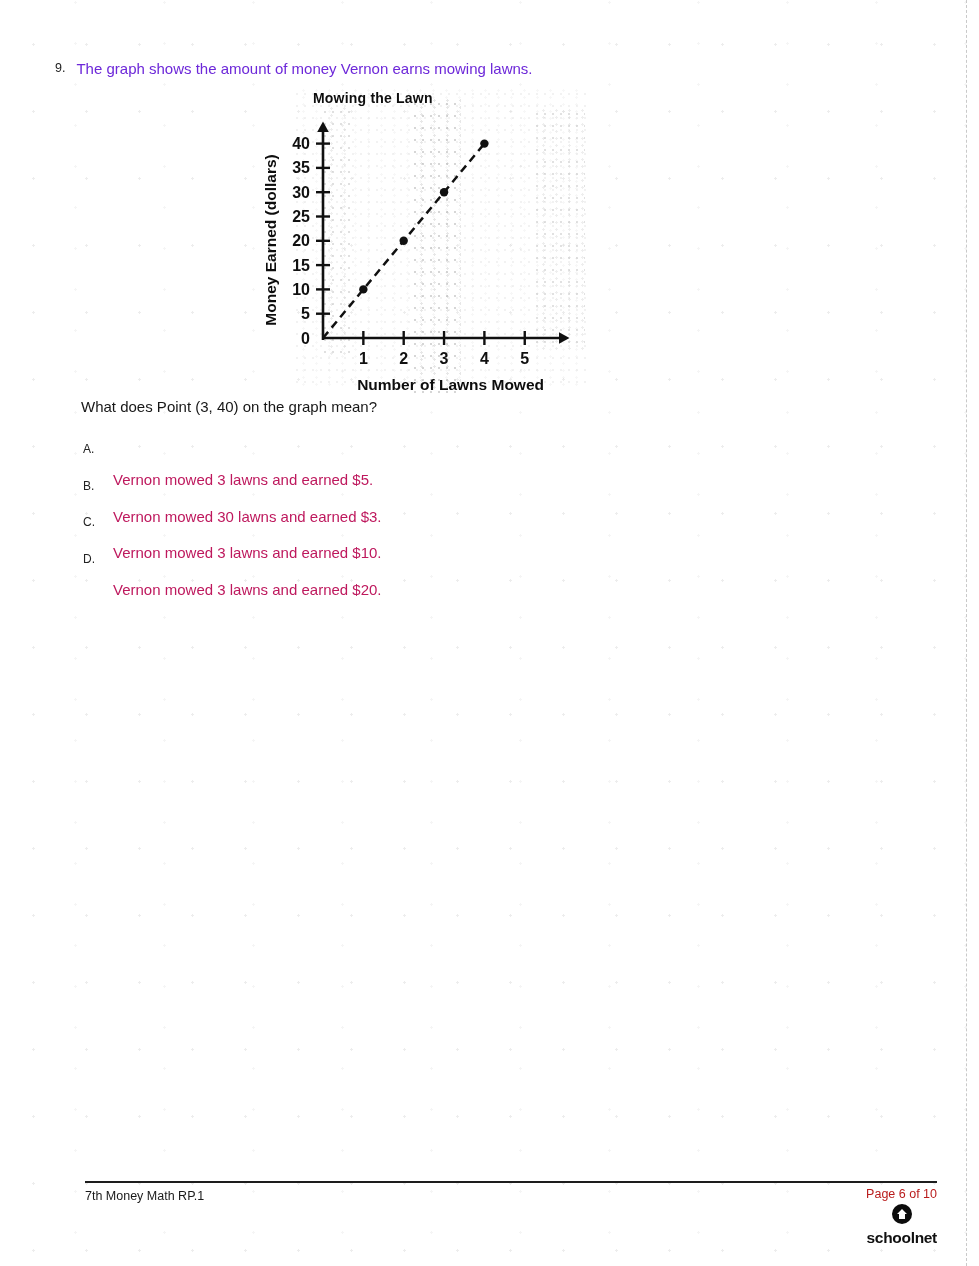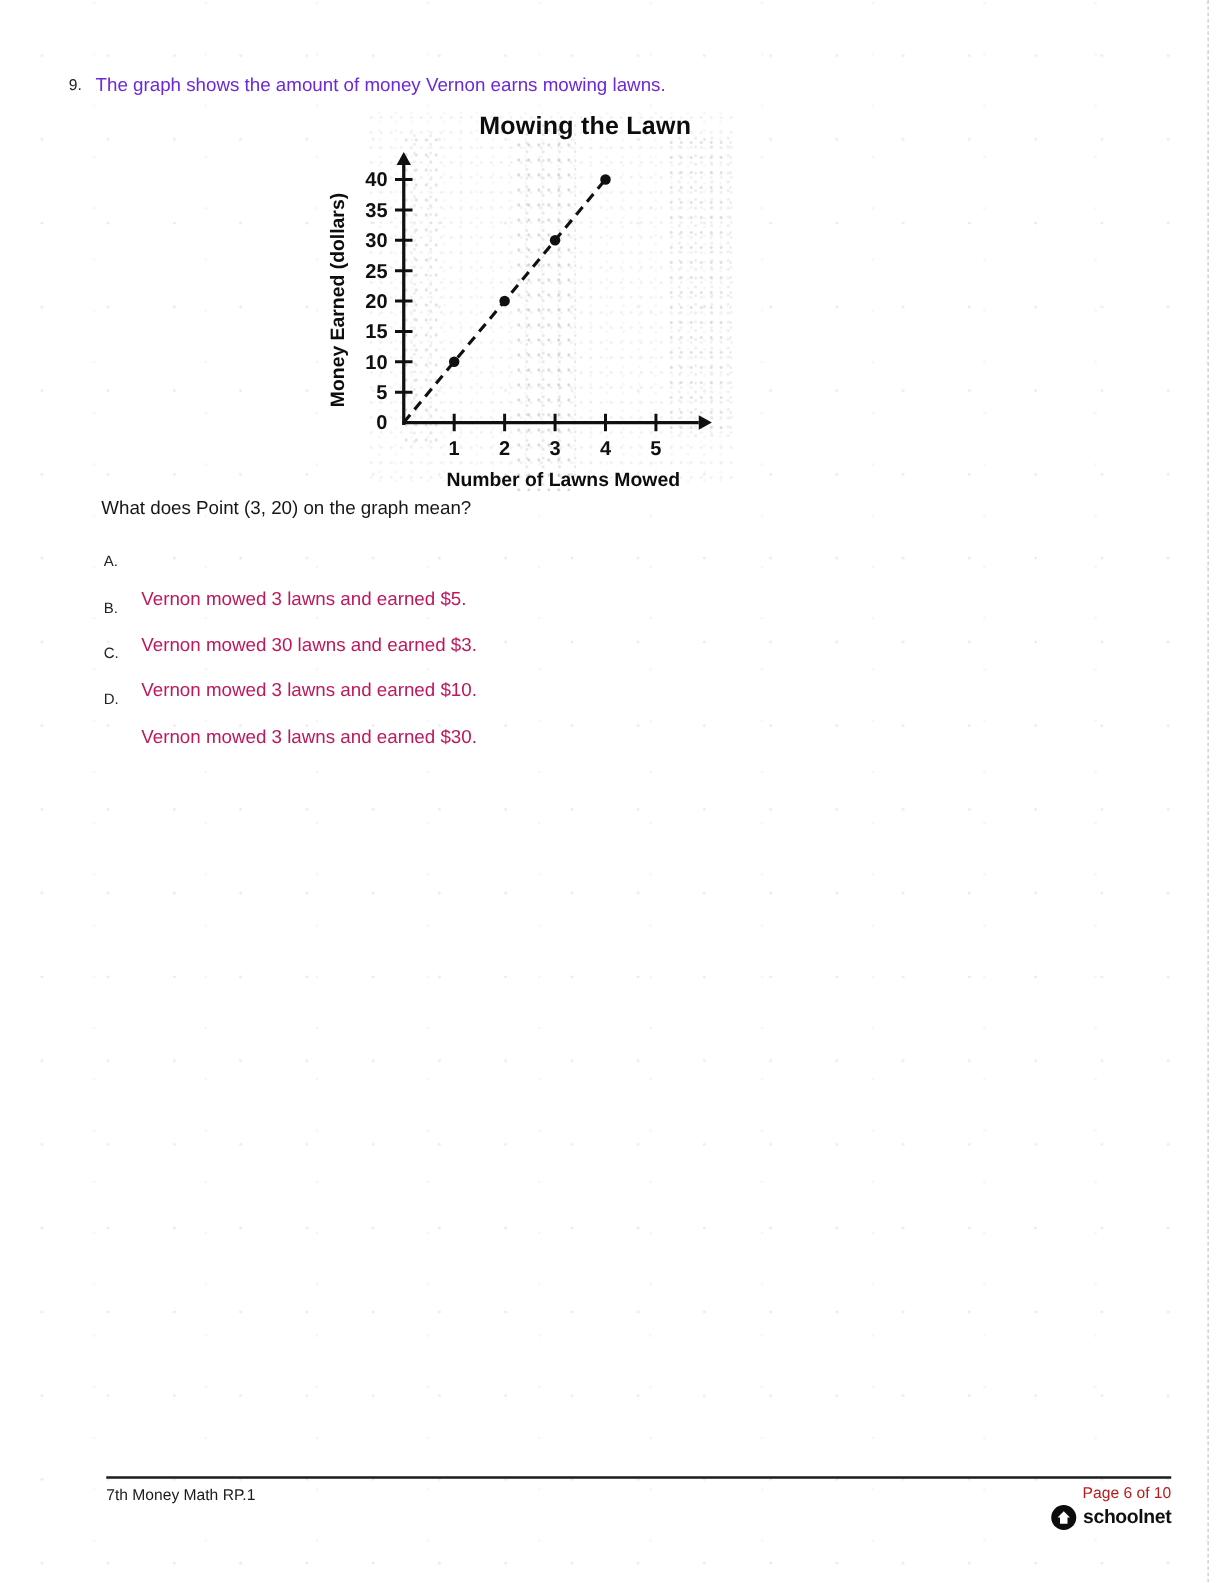--- a/index.html
+++ b/index.html
@@ -36,22 +36,22 @@
       radial-gradient(circle, rgba(120,120,120,.55) 1px, transparent 1.4px),
       radial-gradient(circle, rgba(160,160,160,.45) 1px, transparent 1.3px);
     background-size:8px 12px, 13px 7px;
     background-position:0 0, 4px 6px;
   }
   .noise-all{left:40px;top:0;width:294px;height:300px;opacity:.18;}
   .noise-b1{left:68px;top:18px;width:34px;height:250px;opacity:.42;}
   .noise-b2{left:158px;top:10px;width:50px;height:295px;opacity:.55;}
   .noise-b3{left:280px;top:20px;width:52px;height:245px;opacity:.40;}
   .chart-title{
-    position:absolute;left:60px;top:2px;width:240px;text-align:right;
-    font-size:20px;font-weight:bold;color:#0d0d0d;letter-spacing:.2px;
+    position:absolute;left:60px;top:2px;width:240px;text-align:left;
+    font-size:14px;font-weight:bold;color:#0d0d0d;letter-spacing:.2px;
   }
   .y-label{
     position:absolute;left:-81px;top:142px;width:200px;height:20px;
     transform:rotate(-90deg);text-align:center;
     font-size:15.5px;font-weight:bold;color:#0d0d0d;white-space:nowrap;
   }
   .x-label{
     position:absolute;left:91px;top:288px;width:200px;text-align:right;
     font-size:15.5px;font-weight:bold;color:#0d0d0d;white-space:nowrap;
   }
@@ -60,21 +60,21 @@
   .prompt{position:absolute;left:81px;top:398px;font-size:15px;color:#171717;}
 
   .options{position:absolute;left:83px;top:440px;}
   .opt{display:flex;align-items:flex-start;margin-bottom:15.5px;height:21px;}
   .opt-letter{font-size:12px;width:30px;padding-top:2px;color:#222;}
   .opt-text{font-size:15px;color:#be185d;margin-top:31px;}
 
   .footer-rule{position:absolute;left:85px;top:1181px;width:852px;height:2px;background:#1d1d1d;}
   .footer-left{position:absolute;left:85px;top:1189px;font-size:12.5px;color:#1a1a1a;}
   .footer-page{position:absolute;right:42px;top:1187px;font-size:12.5px;color:#b91c1c;text-align:right;}
-  .brand{position:absolute;right:42px;top:1204px;display:flex;align-items:center;gap:5px;}
+  .brand{position:absolute;right:42px;top:1204px;display:flex;align-items:center;gap:5px;flex-direction:column;}
   .brand-circle{
     width:20px;height:20px;border-radius:50%;background:#0c0c0c;
     display:flex;align-items:center;justify-content:center;flex:0 0 auto;
   }
   .brand-name{font-size:15.5px;font-weight:bold;color:#101010;letter-spacing:-.3px;}
 </style>
 </head>
 <body>
 
 <div class="page">
@@ -127,38 +127,38 @@
         <text x="271.75" y="276" text-anchor="middle" fill="#101010" font-family="Liberation Sans, sans-serif" font-size="16" font-weight="bold">5</text>
         <path d="M70 250 L110.35 201.4 L150.7 152.8 L191.05 104.19999999999999 L231.4 55.599999999999994" fill="none" stroke="#101010" stroke-width="2.5" stroke-dasharray="8 5.5"></path>
         <circle cx="110.35" cy="201.4" r="4.2" fill="#101010"></circle>
         <circle cx="150.7" cy="152.8" r="4.2" fill="#101010"></circle>
         <circle cx="191.05" cy="104.19999999999999" r="4.2" fill="#101010"></circle>
         <circle cx="231.4" cy="55.599999999999994" r="4.2" fill="#101010"></circle>
       </svg>
     <div class="x-label">Number of Lawns Mowed</div>
   </div>
 
-  <div class="prompt">What does Point (3, 20) on the graph mean?</div>
+  <div class="prompt">What does Point (3, 40) on the graph mean?</div>
 
   <div class="options">
     <div class="opt">
       <span class="opt-letter">A.</span>
       <span class="opt-text">Vernon mowed 3 lawns and earned $5.</span>
     </div>
     <div class="opt">
       <span class="opt-letter">B.</span>
       <span class="opt-text">Vernon mowed 30 lawns and earned $3.</span>
     </div>
     <div class="opt">
       <span class="opt-letter">C.</span>
       <span class="opt-text">Vernon mowed 3 lawns and earned $10.</span>
     </div>
     <div class="opt">
       <span class="opt-letter">D.</span>
-      <span class="opt-text">Vernon mowed 3 lawns and earned $30.</span>
+      <span class="opt-text">Vernon mowed 3 lawns and earned $20.</span>
     </div>
   </div>
 
   <div class="footer-rule"></div>
   <div class="footer-left">7th Money Math RP.1</div>
   <div class="footer-page">Page 6 of 10</div>
   <div class="brand">
     <span class="brand-circle">
       <svg width="12" height="12" viewBox="0 0 12 12">
         <path d="M6 1 L11 6 H9 V11 H3 V6 H1 Z" fill="#ffffff"></path>

